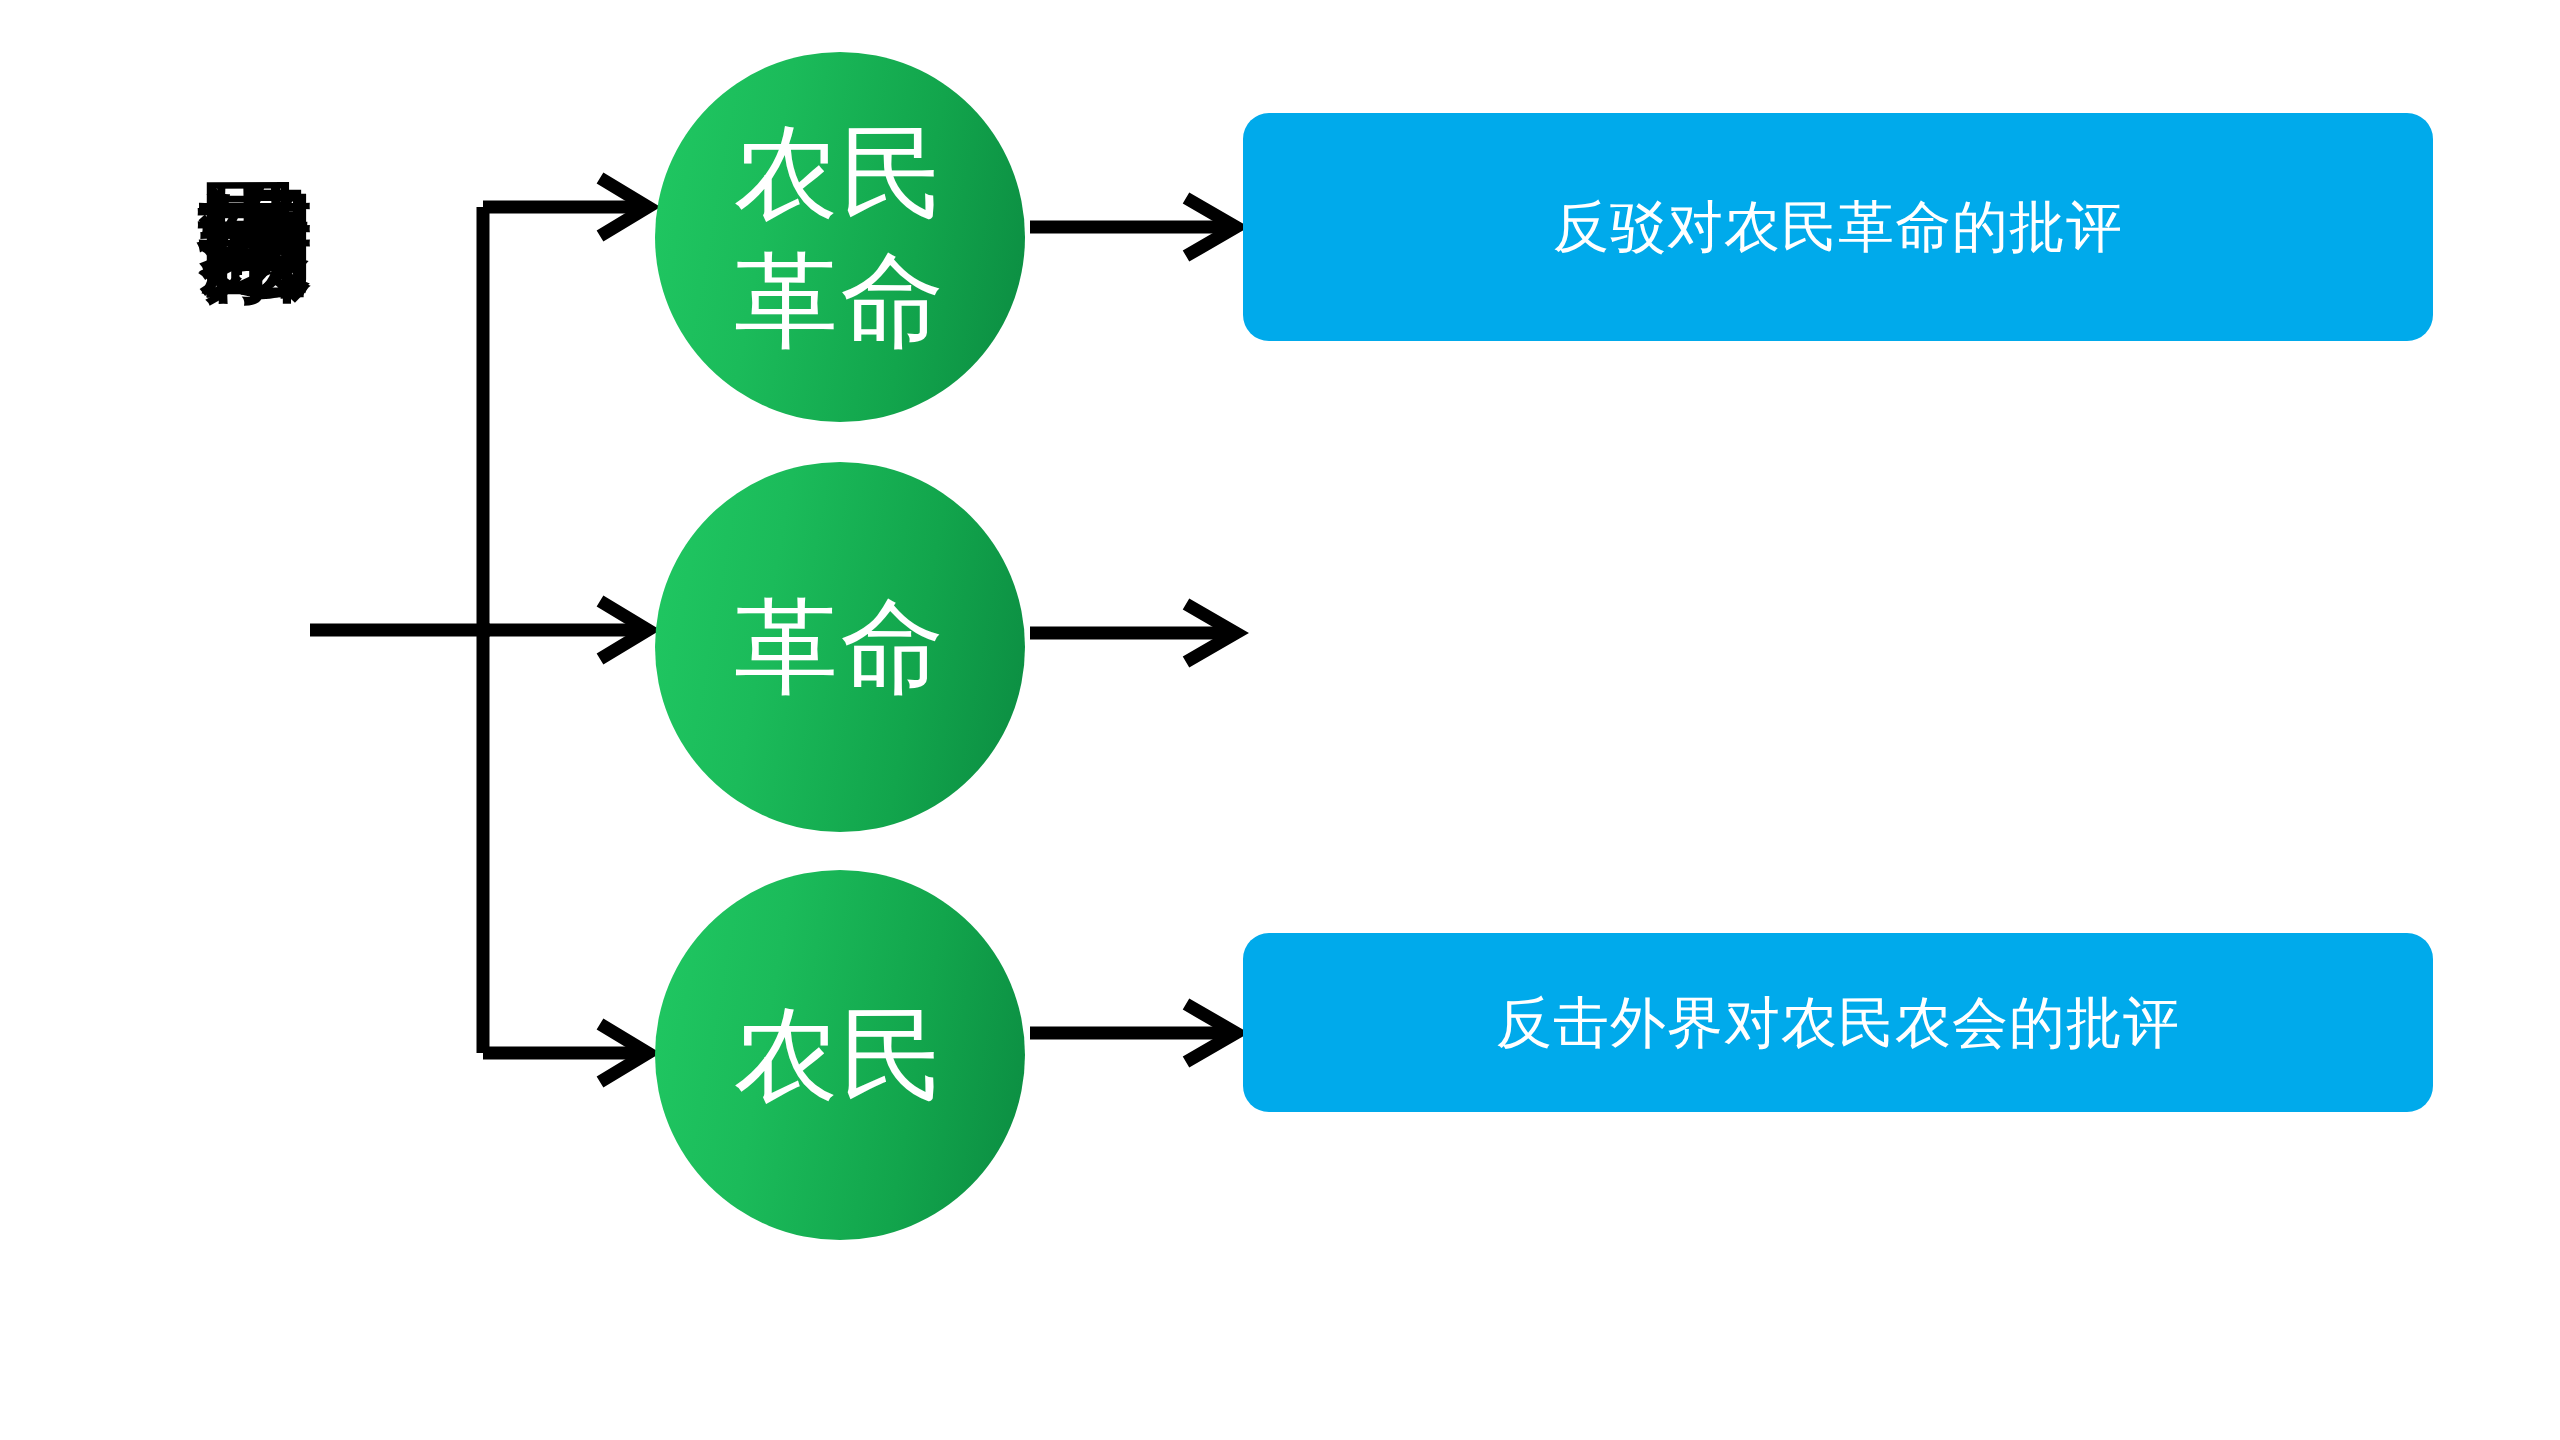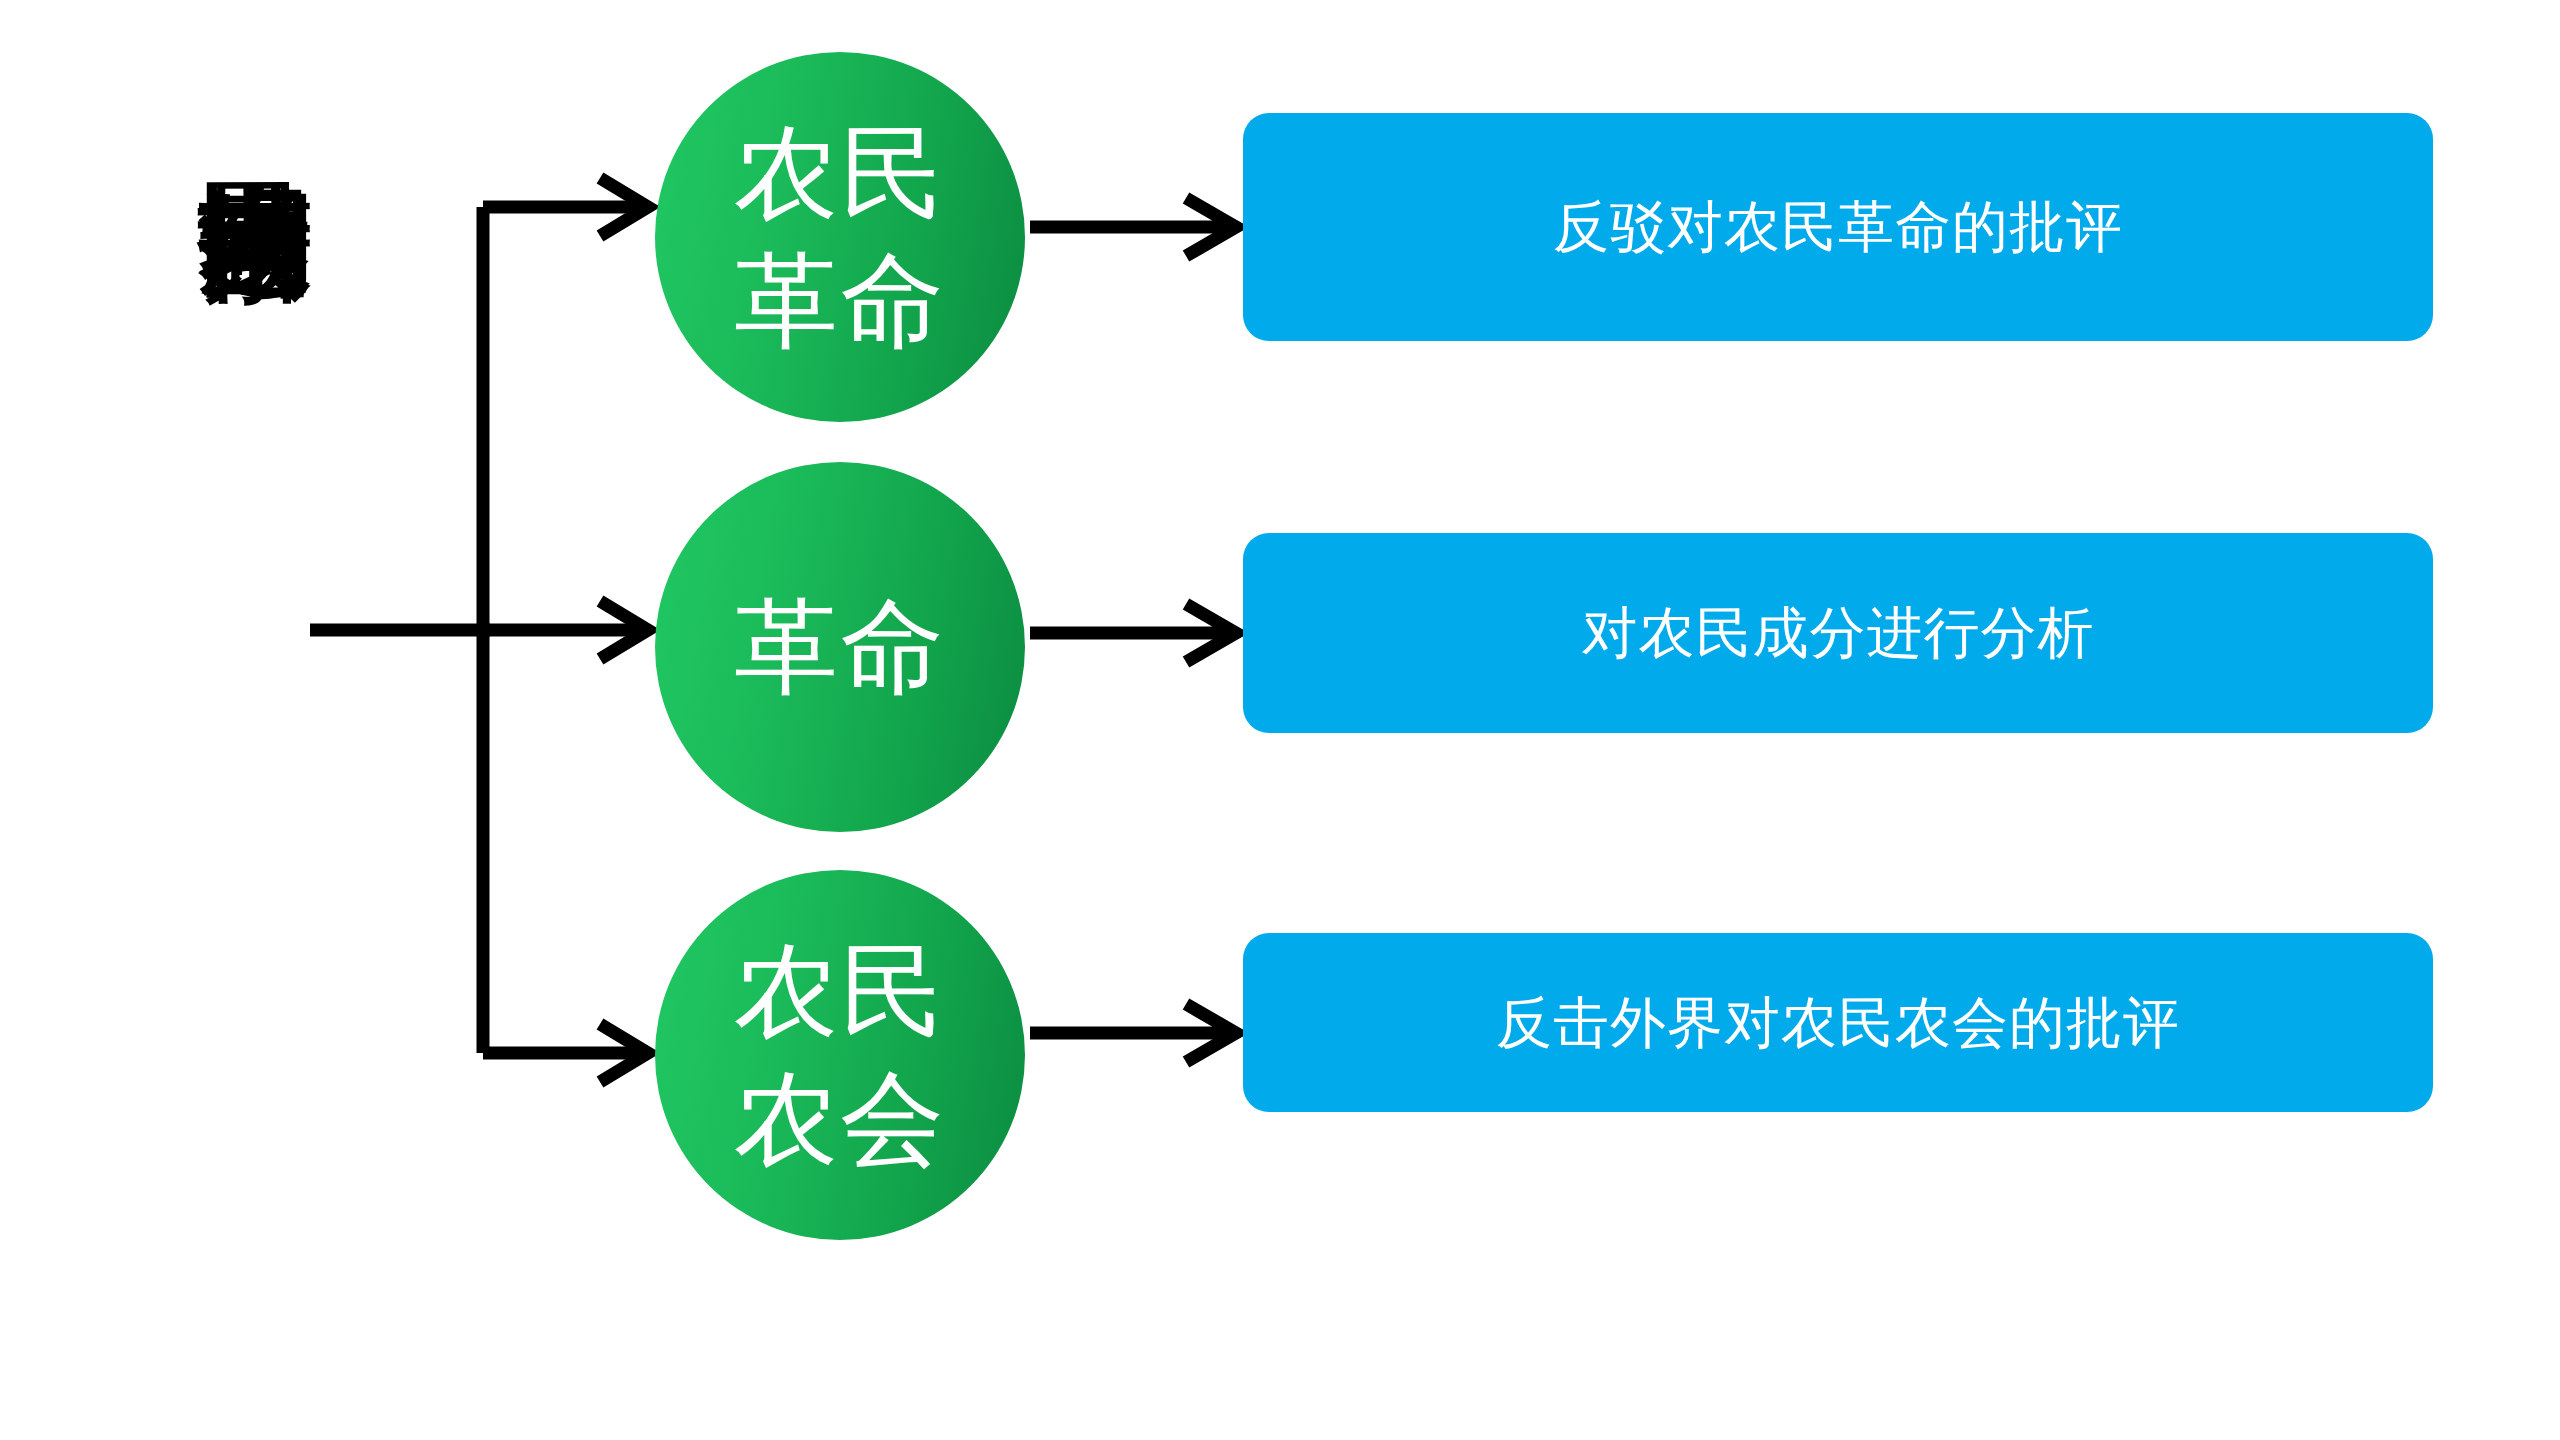--- a/index.html
+++ b/index.html
@@ -148,26 +148,22 @@
 
   <div class="node-circle" id="circle-0">
     <span class="cline">农民</span>
     <span class="cline">革命</span>
   </div>
   <div class="node-circle" id="circle-1">
     <span class="cline">革命</span>
   </div>
   <div class="node-circle" id="circle-2">
     <span class="cline">农民</span>
-    <span class="cline">农会</span>
   </div>
 
   <div class="detail-box" id="box-0">
     <span class="bline">反驳对农民革命的批评</span>
-  </div>
-  <div class="detail-box" id="box-1">
-    <span class="bline">对农民成分进行分析</span>
   </div>
   <div class="detail-box" id="box-2">
     <span class="bline">反击外界对农民农会的批评</span>
   </div>
 
 </div>
 
 </body></html>

